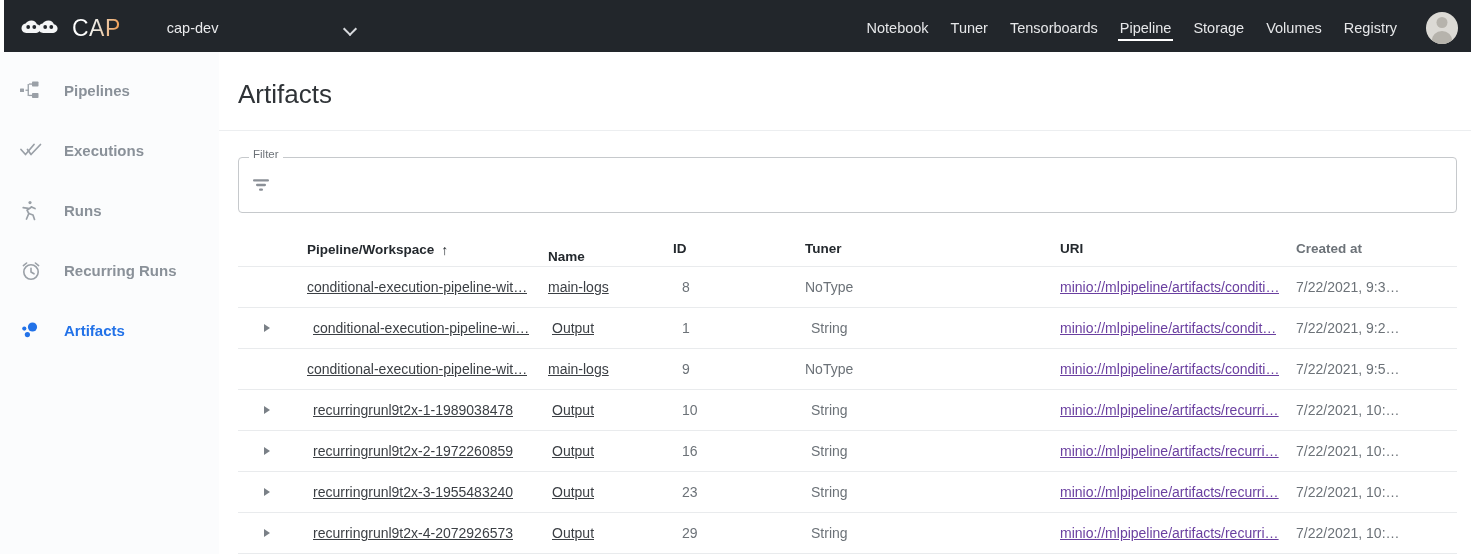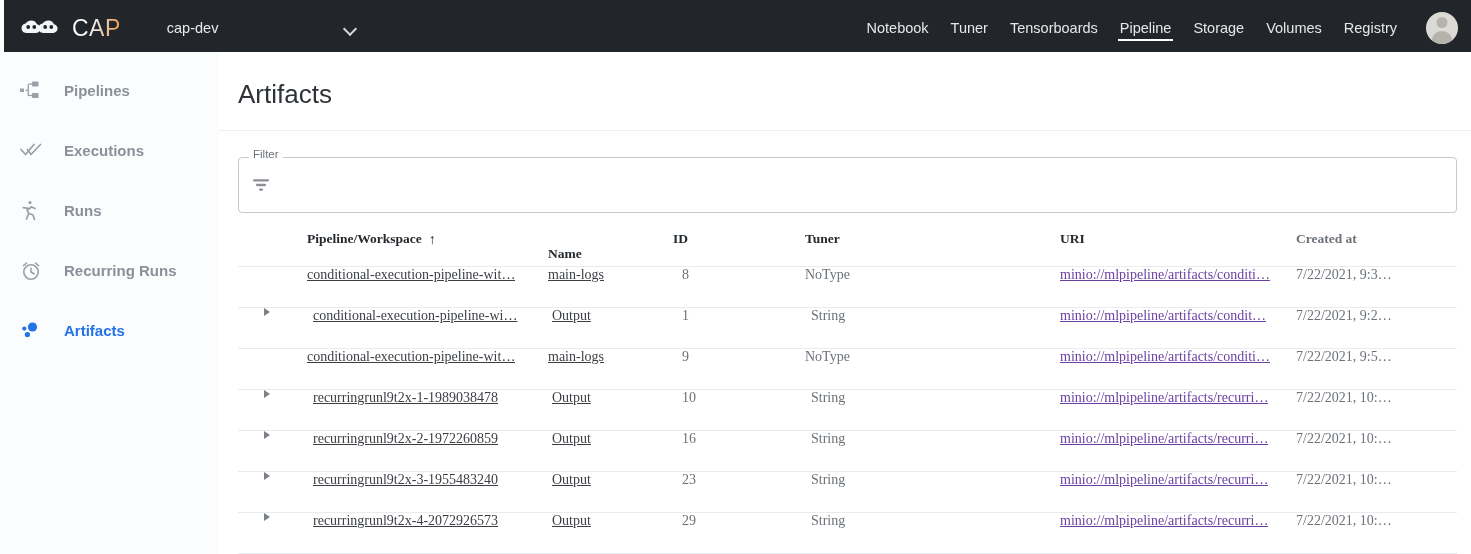--- a/index.html
+++ b/index.html
@@ -214,25 +214,24 @@
     color: #2f3337;
   }
 
   
   .table {
     margin: 18px 14px 0 19px;
     position: relative;
   }
   .row {
     display: flex;
-    align-items: flex-start;
+    align-items: center;
     height: 41px;
     border-bottom: 1px solid #e9ebed;
     font-size: 14px;
-    font-family: Liberation Serif, serif;
   }
   .row.header {
     height: 36px;
     color: #24292e;
     font-weight: bold;
     font-size: 13.5px;
   }
   .c-toggle { width: 58px; flex: 0 0 58px; display: flex; align-items: center; justify-content: center; }
   .c-pipe   { width: 252px; flex: 0 0 252px; }
   .c-name   { width: 123px; flex: 0 0 123px; }

